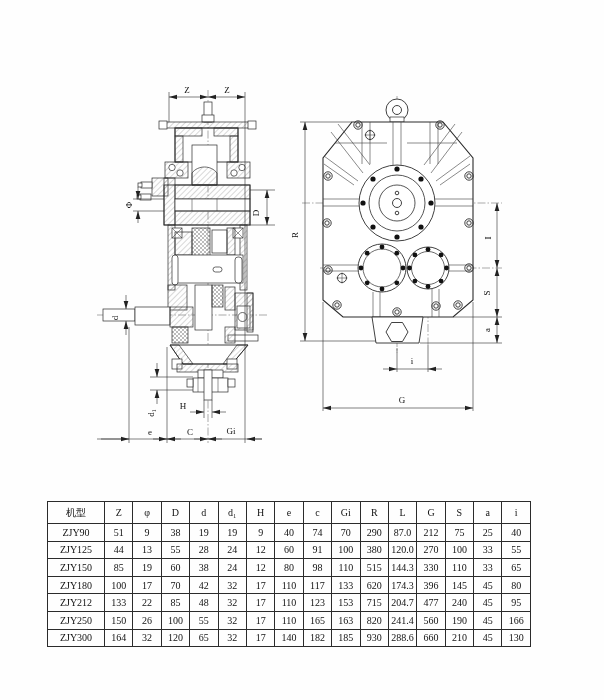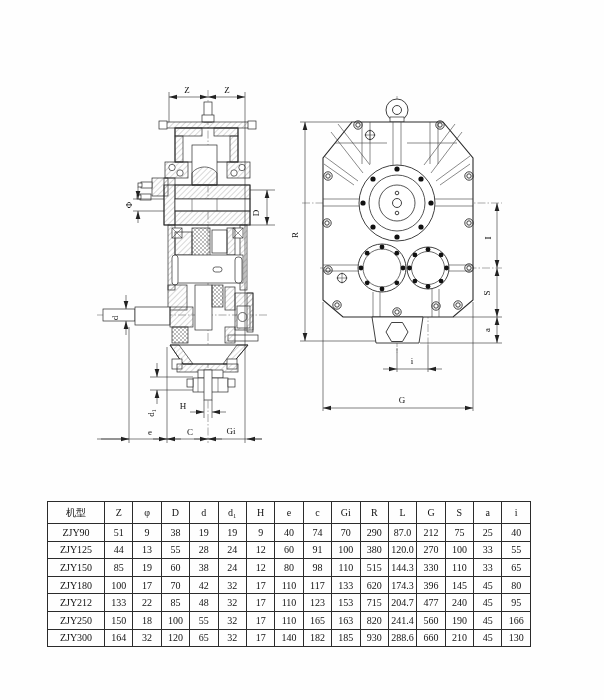--- a/index.html
+++ b/index.html
@@ -462,21 +462,21 @@
             <td>715</td>
             <td>204.7</td>
             <td>477</td>
             <td>240</td>
             <td>45</td>
             <td>95</td>
           </tr>
           <tr>
             <td>ZJY250</td>
             <td>150</td>
-            <td>18</td>
+            <td>26</td>
             <td>100</td>
             <td>55</td>
             <td>32</td>
             <td>17</td>
             <td>110</td>
             <td>165</td>
             <td>163</td>
             <td>820</td>
             <td>241.4</td>
             <td>560</td>

